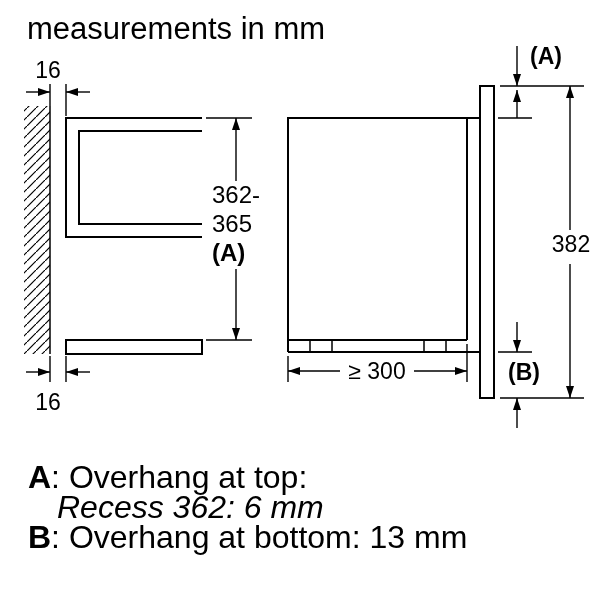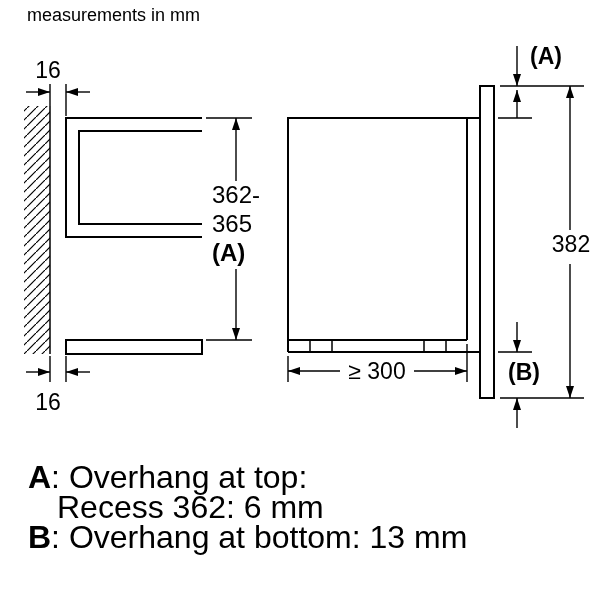--- a/index.html
+++ b/index.html
@@ -1,30 +1,30 @@
 <!DOCTYPE html>
 <html><head>
 <meta charset="utf-8">
 <style>
   html,body{margin:0;padding:0;}
   body{
     width:600px;height:600px;position:relative;background:#ffffff;
     font-family:"Liberation Sans",sans-serif;color:#000;overflow:hidden;
   }
-  .title{position:absolute;left:27px;top:5px;font-size:18px;letter-spacing:0;}
+  .title{position:absolute;left:27px;top:11px;font-size:31px;letter-spacing:0;}
   svg.diagram{position:absolute;left:0;top:0;}
   svg text{font-family:"Liberation Sans",sans-serif;fill:#000;}
   .obj{stroke:#000;stroke-width:2;fill:none;}
   .thin{stroke:#000;stroke-width:1.5;fill:none;}
   .dim{stroke:#000;stroke-width:1.4;fill:none;}
   .lbl{font-size:23px;}
   .lbl-lg{font-size:24px;}
   .bold{font-weight:bold;}
   .legend{position:absolute;left:28px;top:462px;font-size:32px;line-height:30px;}
-  .legend .indent{padding-left:29px;}
+  .legend .indent{padding-left:29px;font-style:italic;}
   .legend b{font-weight:bold;}
 </style>
 </head>
 <body>
 
 <div class="title">measurements in mm</div>
 
 <svg class="diagram" width="600" height="455" viewBox="0 0 600 455">
   <defs>
     <marker id="arr" viewBox="0 0 12 10" refX="12" refY="5" markerWidth="12" markerHeight="10" markerUnits="userSpaceOnUse" orient="auto-start-reverse">

